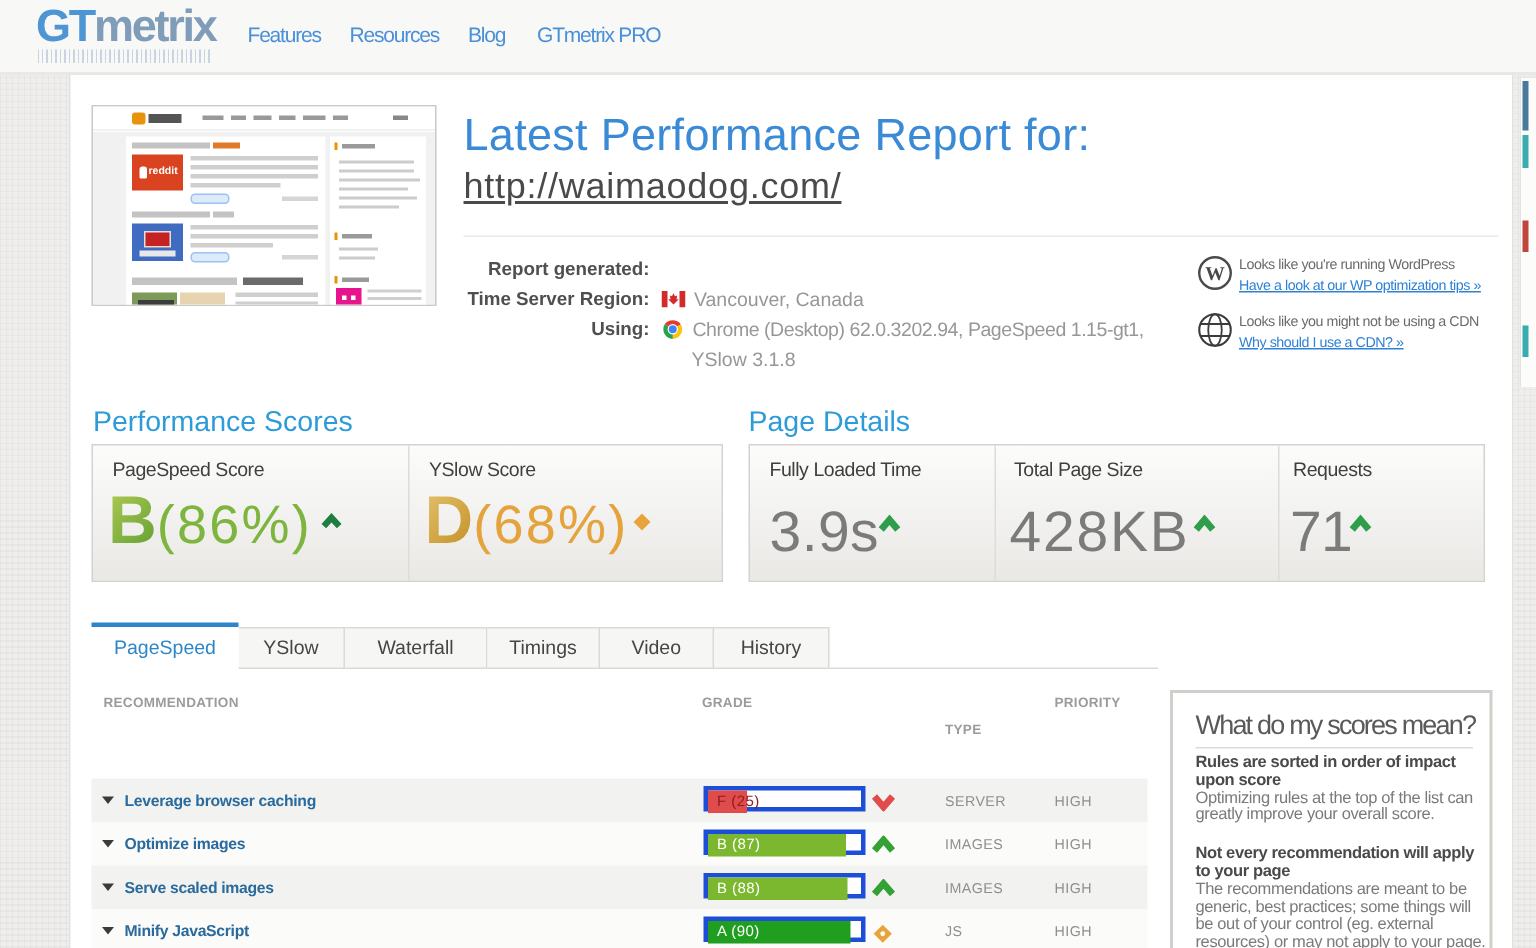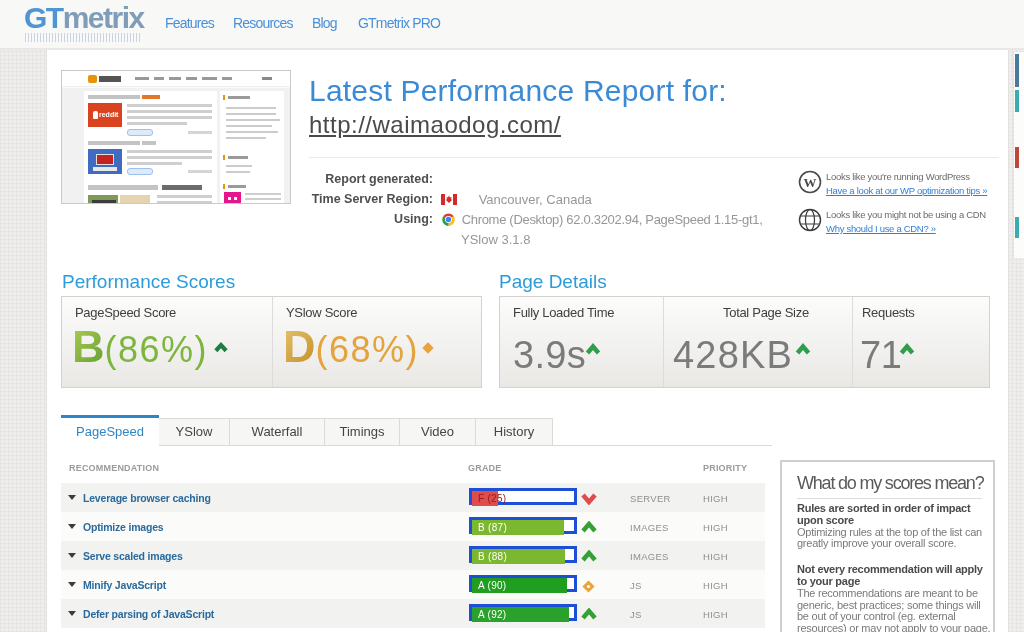--- a/index.html
+++ b/index.html
@@ -41,21 +41,21 @@
 .slabel { position:absolute; top:305px; font-size:13px; letter-spacing:-0.3px; color:#3f3f3f; }
 .bigletter { font-weight:bold; font-size:45px; }
 .bigpct { font-size:36px; letter-spacing:1.5px; }
 .pdval { position:absolute; font-size:38px; color:#7b7b7b; line-height:38px; letter-spacing:0.3px; }
 
 #tab-active { position:absolute; left:61px; top:415px; width:98px; height:31px; background:#fff; border-top:3px solid #2e86c8; color:#2e86c8; font-size:13px; text-align:center; line-height:27px; z-index:3;}
 .tab { position:absolute; top:418px; height:28px; background:#f6f6f4; border:1px solid #dbdad7; border-left:none; color:#454545; font-size:13px; text-align:center; line-height:26px; z-index:2;}
 #tabline { position:absolute; left:61px; top:445px; width:711px; height:1px; background:#dbdad7; z-index:1; }
 
 .th { position:absolute; top:463px; font-size:9px; font-weight:bold; color:#9b9b9b; letter-spacing:0.2px; }
-.row { position:absolute; left:61px; width:704px; height:29px; }
+.row { position:absolute; left:61px; width:704px; height:29px;margin-top:36px; }
 .row.odd { background:#f2f2f0; }
 .row.even { background:#fbfbfa; }
 .tri { position:absolute; left:7px; top:12px; width:0; height:0; border-left:4px solid transparent; border-right:4px solid transparent; border-top:5px solid #3b3b3b; }
 .rlink { position:absolute; left:22px; top:9px; font-size:10.5px; letter-spacing:-0.2px; font-weight:bold; color:#2a6a9c; }
 .gbar { position:absolute; left:408px; top:5px; width:108px; height:17px; border:3px solid #1d4ed8; background:#fff; }
 .gfill { position:absolute; left:0; top:0; height:15px; }
 .glabel { position:absolute; left:6px; top:2px; font-size:10px; letter-spacing:0.3px; }
 .ind { position:absolute; left:520px; top:9px; }
 .ttype { position:absolute; left:569px; top:10px; font-size:9.5px; color:#8f8f8f; letter-spacing:0.3px; }
 .tprio { position:absolute; left:642px; top:10px; font-size:9.5px; color:#8f8f8f; letter-spacing:0.3px; }
@@ -157,21 +157,21 @@
 
   <div class="rlabel" style="top:172px;">Report generated:</div>
   <div class="rlabel" style="top:192px;">Time Server Region:</div>
   <div class="rval" style="left:441px;top:192px;">
     <svg width="16" height="11" viewBox="0 0 16 11" style="vertical-align:-1px;">
         <rect width="16" height="11" fill="#fff"></rect>
         <rect width="4" height="11" fill="#d32a2a"></rect>
         <rect x="12" width="4" height="11" fill="#d32a2a"></rect>
         <path d="M8 1.5 L9 3.5 L10.5 3 L10 5.5 L11.5 5.5 L8 9 L4.5 5.5 L6 5.5 L5.5 3 L7 3.5 Z" fill="#d32a2a"></path>
       </svg>
-    <span style="margin-left:18px;">Vancouver, Canada</span>
+    <span style="margin-left:2px;">Vancouver, Canada</span>
   </div>
   <div class="rlabel" style="top:212px;">Using:</div>
   <div class="rval" style="left:441px;top:212px;">
     <svg width="15" height="15" viewBox="0 0 48 48" style="vertical-align:-3px;">
       <circle cx="24" cy="24" r="21" fill="#fff"></circle>
       <path d="M24 24 L6.8 13.5 A21 21 0 0 1 41.2 13.5 Z" fill="#e33b2e"></path>
       <path d="M24 24 L41.2 13.5 A21 21 0 0 1 24 45 Z" fill="#fcc40f"></path>
       <path d="M24 24 L24 45 A21 21 0 0 1 6.8 13.5 Z" fill="#2aa14c"></path>
       <circle cx="24" cy="24" r="11" fill="#fff"></circle>
       <circle cx="24" cy="24" r="8.5" fill="#4283f4"></circle>
@@ -216,21 +216,21 @@
     </svg>
 
   <div class="sbox" style="left:499px;width:491px;"></div>
   <div class="sdiv" style="left:663px;"></div>
   <div class="sdiv" style="left:852px;"></div>
   <div class="slabel" style="left:513px;">Fully Loaded Time</div>
   <div class="pdval" style="left:513px;top:336px;">3.9s</div>
   <svg class="abs" style="left:585px;top:343px;" width="16" height="12" viewBox="0 0 16 12">
       <path d="M2.5 10 L8 3.5 L13.5 10" stroke="#2e9e4b" stroke-width="4.5" fill="none"></path>
     </svg>
-  <div class="slabel" style="left:676px;margin-left:47px;">Total Page Size</div>
+  <div class="slabel" style="left:676px;">Total Page Size</div>
   <div class="pdval" style="left:673px;top:336px;letter-spacing:1.2px;">428KB</div>
   <svg class="abs" style="left:795px;top:343px;" width="16" height="12" viewBox="0 0 16 12">
       <path d="M2.5 10 L8 3.5 L13.5 10" stroke="#2e9e4b" stroke-width="4.5" fill="none"></path>
     </svg>
   <div class="slabel" style="left:862px;">Requests</div>
   <div class="pdval" style="left:860px;top:336px;letter-spacing:-0.5px;">71</div>
   <svg class="abs" style="left:899px;top:343px;" width="16" height="12" viewBox="0 0 16 12">
       <path d="M2.5 10 L8 3.5 L13.5 10" stroke="#2e9e4b" stroke-width="4.5" fill="none"></path>
     </svg>
 

